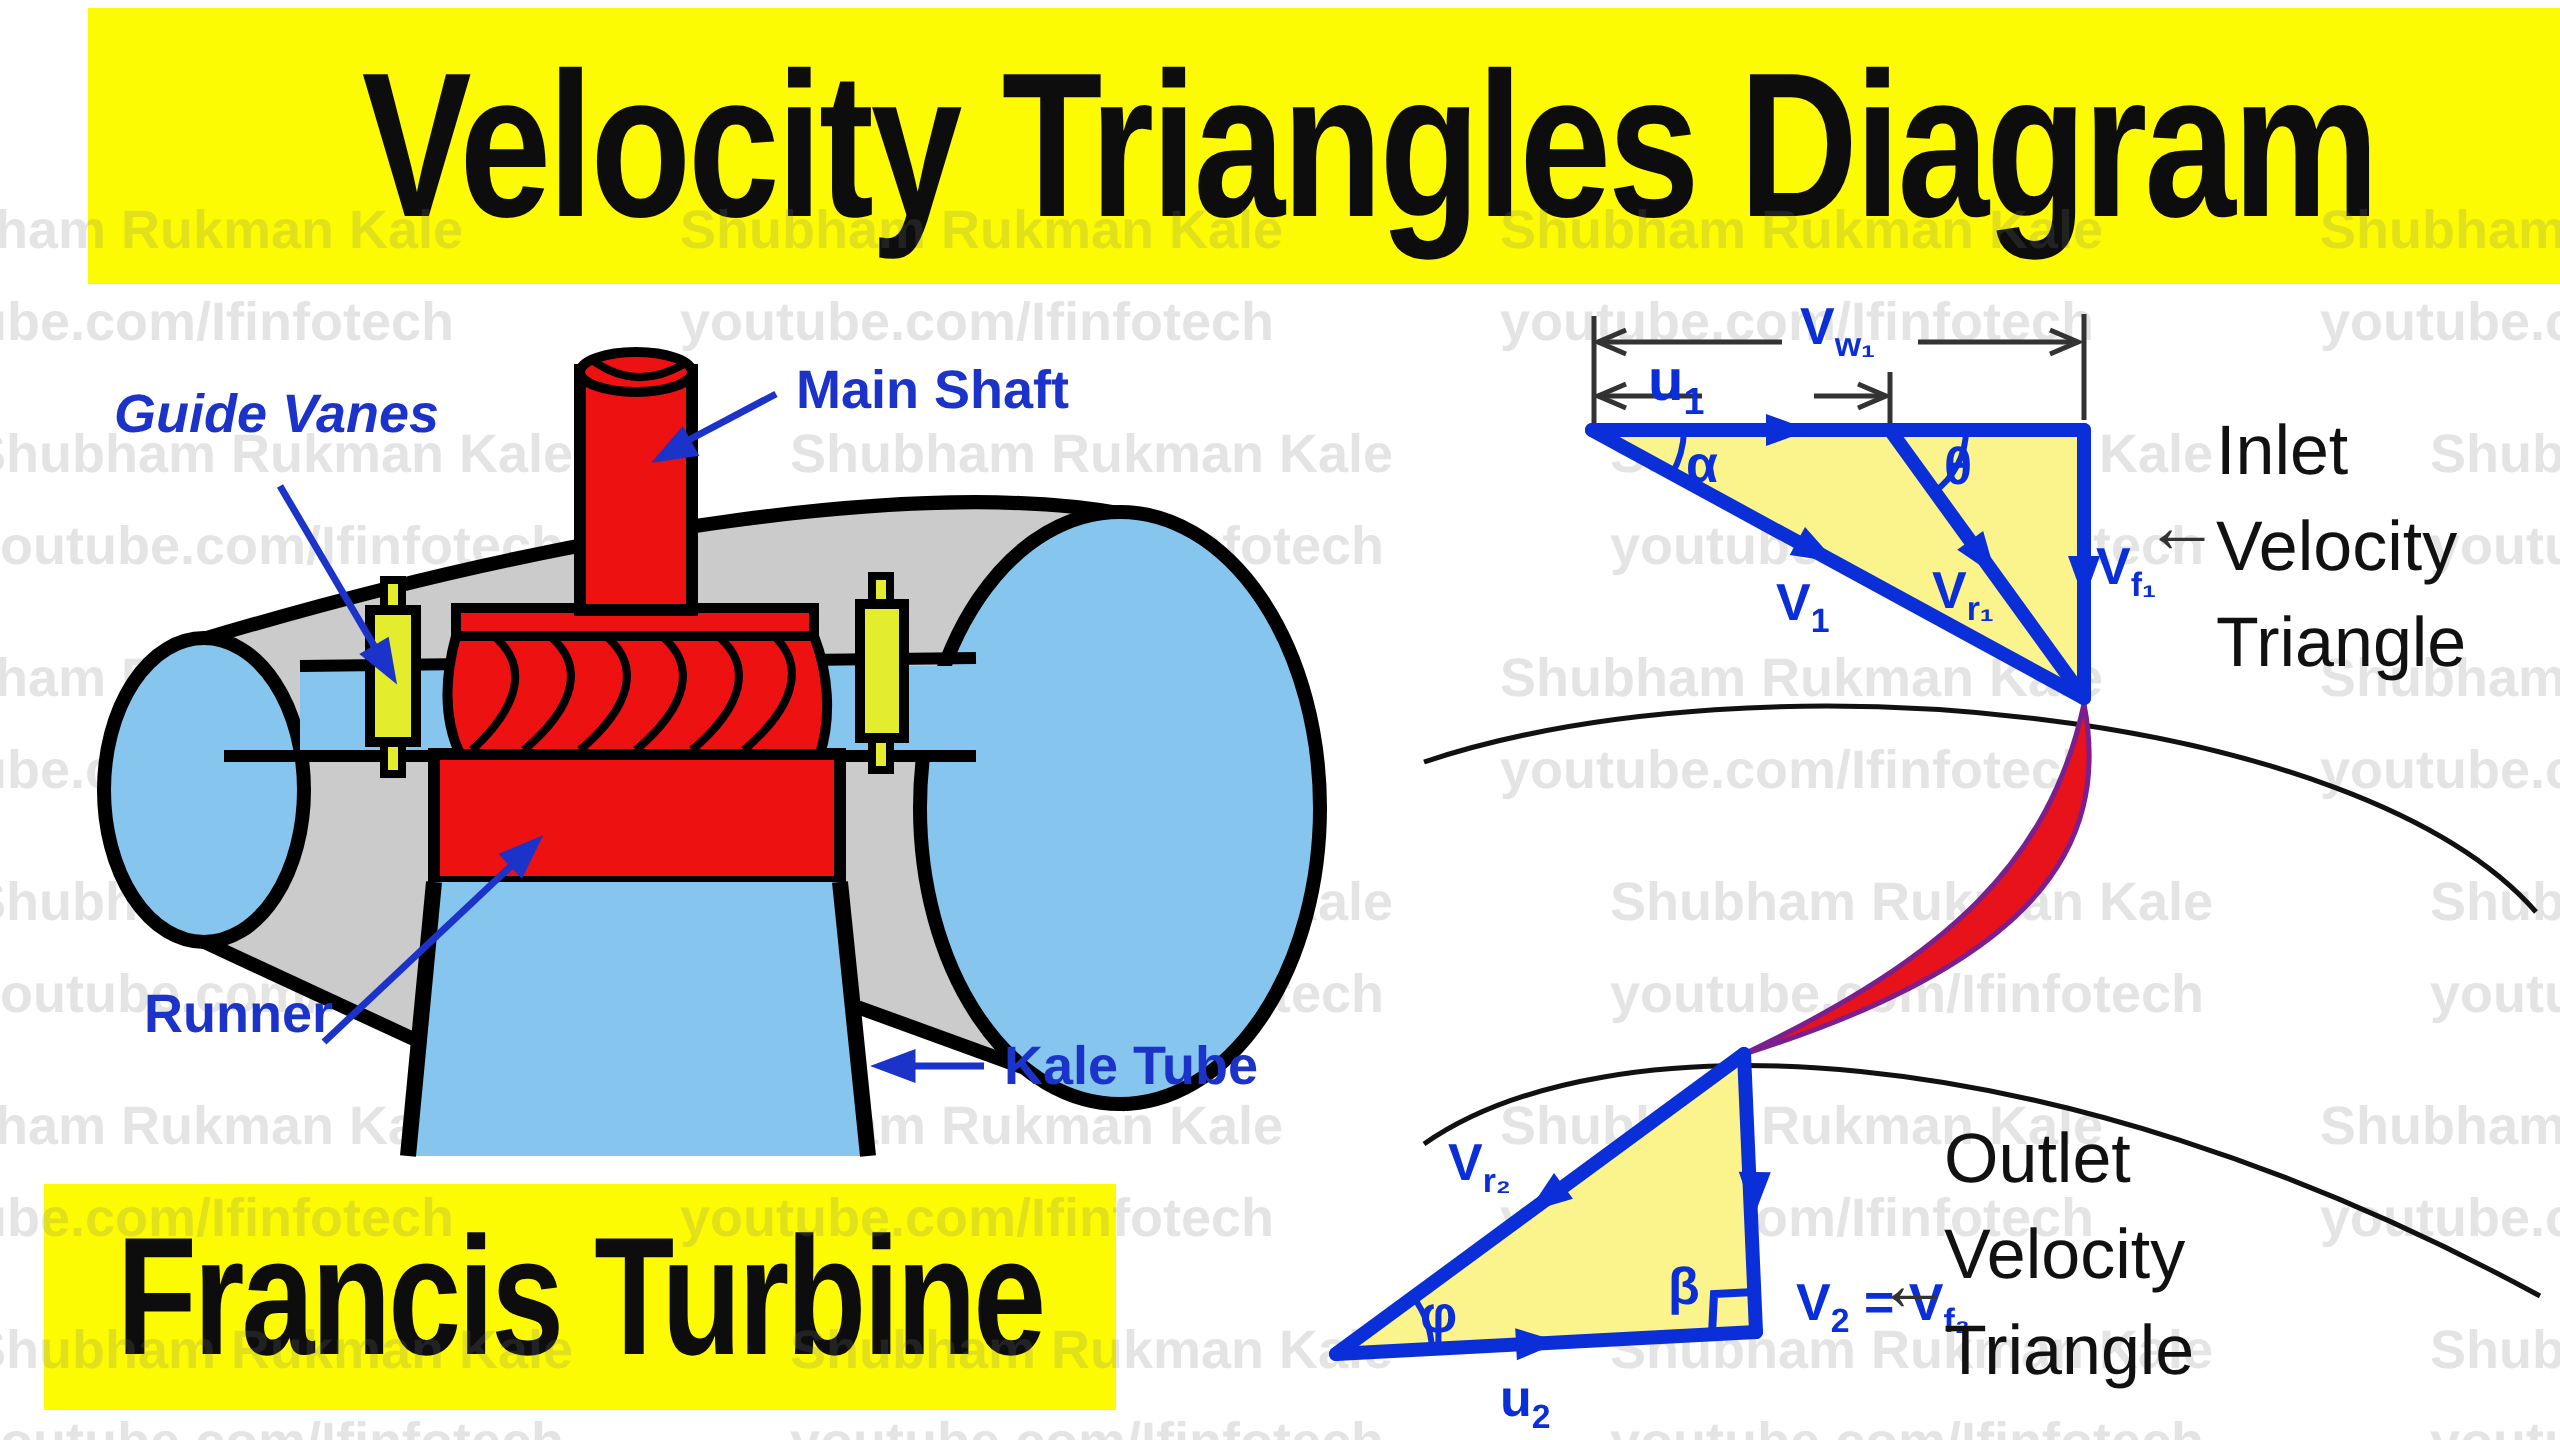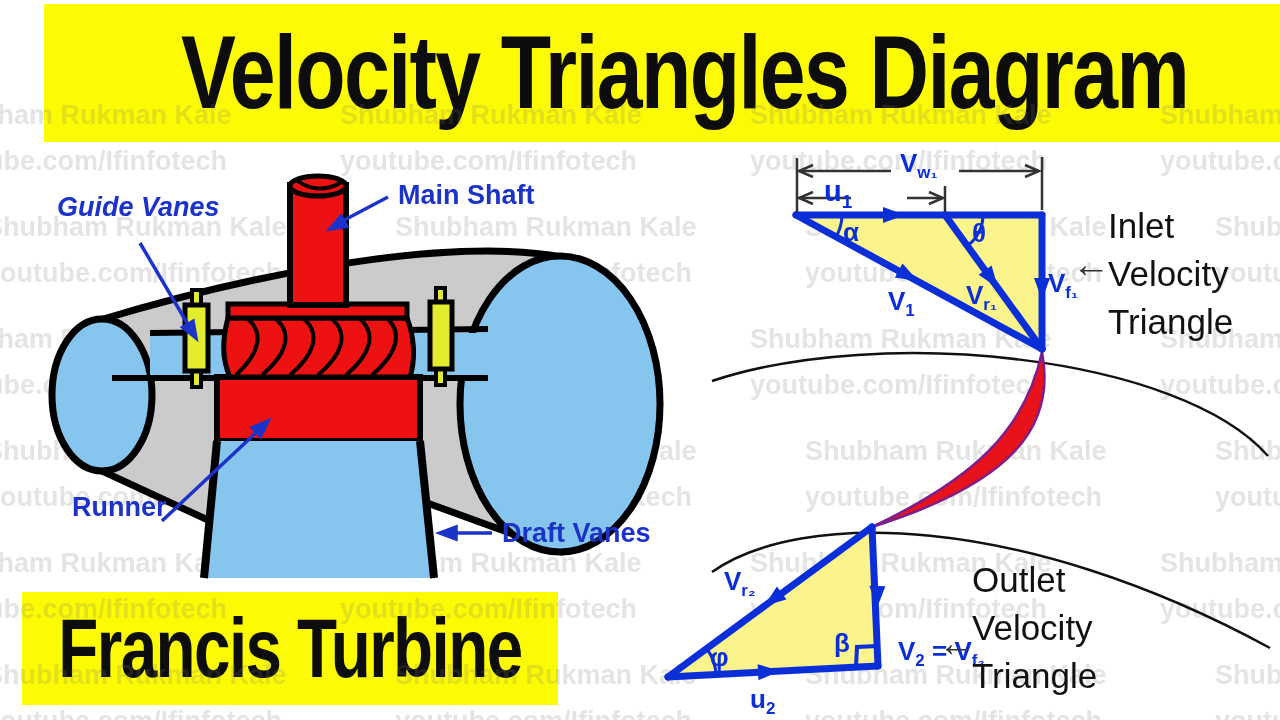--- a/index.html
+++ b/index.html
@@ -207,21 +207,21 @@
         <polygon points="0,0 -22,-8 -22,8" transform="translate(780,671) rotate(-3)"></polygon>
       </g>
       <path d="M 716 674 A 48 48 0 0 0 707 649" fill="none" stroke="#0A2ED8" stroke-width="3"></path>
       <path d="M 877 646 L 857 647 L 856 667" fill="none" stroke="#0A2ED8" stroke-width="4"></path>
     </g>
   </svg>
 
   <div class="lbl blue-lbl" style="left:57px;top:192px;font-style:italic;">Guide Vanes</div>
   <div class="lbl blue-lbl" style="left:398px;top:180px;">Main Shaft</div>
   <div class="lbl blue-lbl" style="left:72px;top:492px;">Runner</div>
-  <div class="lbl blue-lbl" style="left:502px;top:518px;">Draft Vanes</div>
+  <div class="lbl blue-lbl" style="left:502px;top:518px;">Kale Tube</div>
 
   <div class="lbl tri-lbl" style="left:900px;top:148px;text-align:center;"><span>V</span><sub>w₁</sub></div>
   <div class="lbl tri-lbl" style="left:824px;top:175px;font-size:29px;"><span>u</span><sub>1</sub></div>
   <div class="lbl tri-lbl" style="left:843px;top:217px;"><span>α</span></div>
   <div class="lbl tri-lbl" style="left:972px;top:218px;"><span>θ</span></div>
   <div class="lbl tri-lbl" style="left:888px;top:286px;"><span>V</span><sub>1</sub></div>
   <div class="lbl tri-lbl" style="left:966px;top:280px;"><span>V</span><sub>r₁</sub></div>
   <div class="lbl tri-lbl" style="left:1048px;top:268px;"><span>V</span><sub>f₁</sub></div>
 
   <div class="lbl tri-lbl" style="left:724px;top:566px;"><span>V</span><sub>r₂</sub></div>

